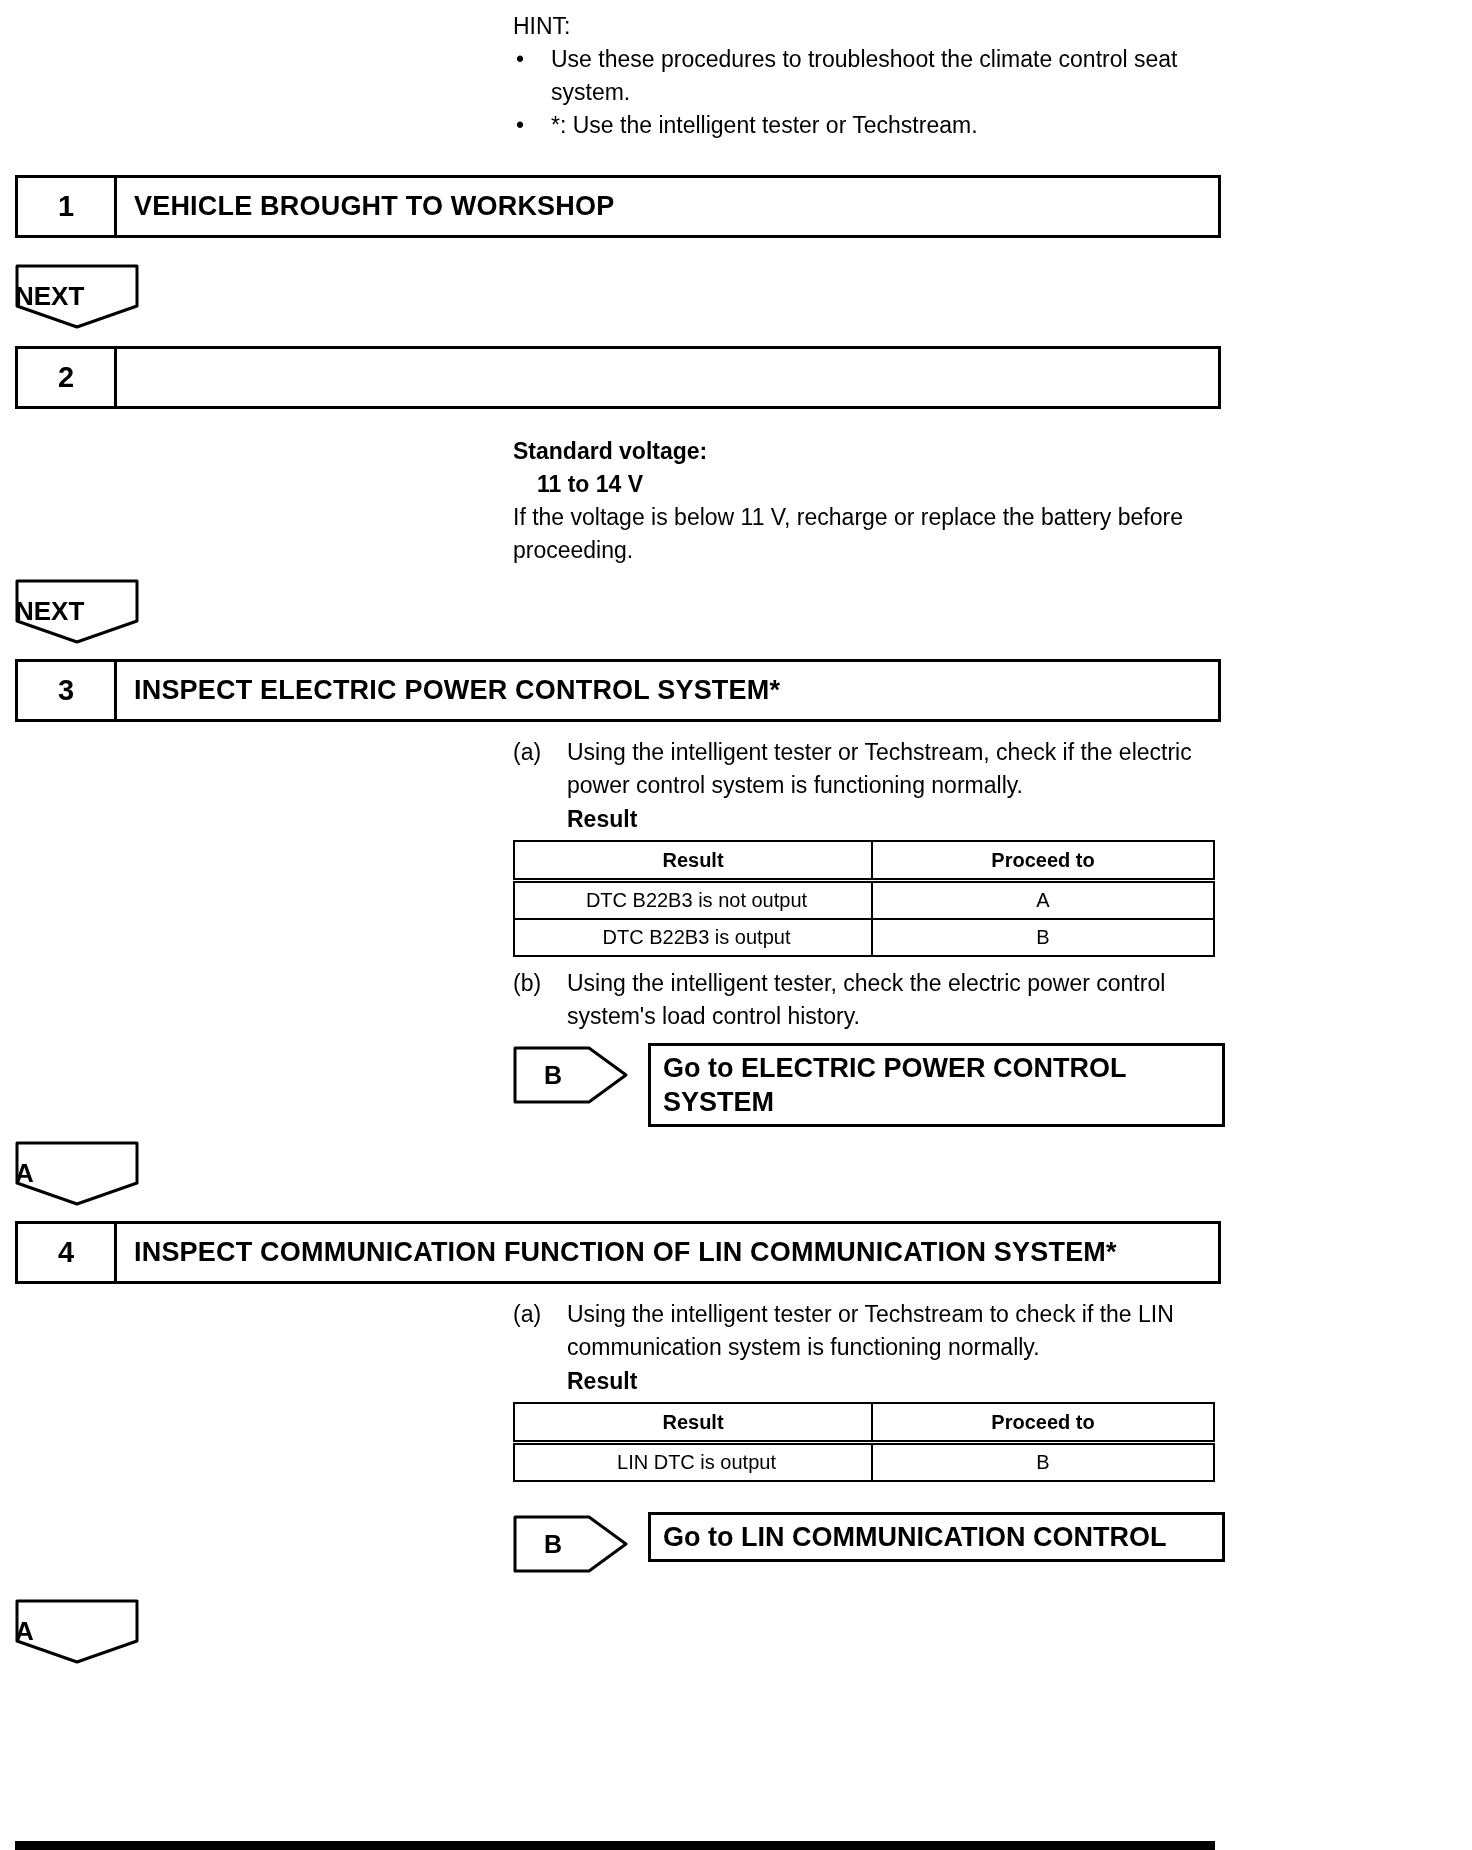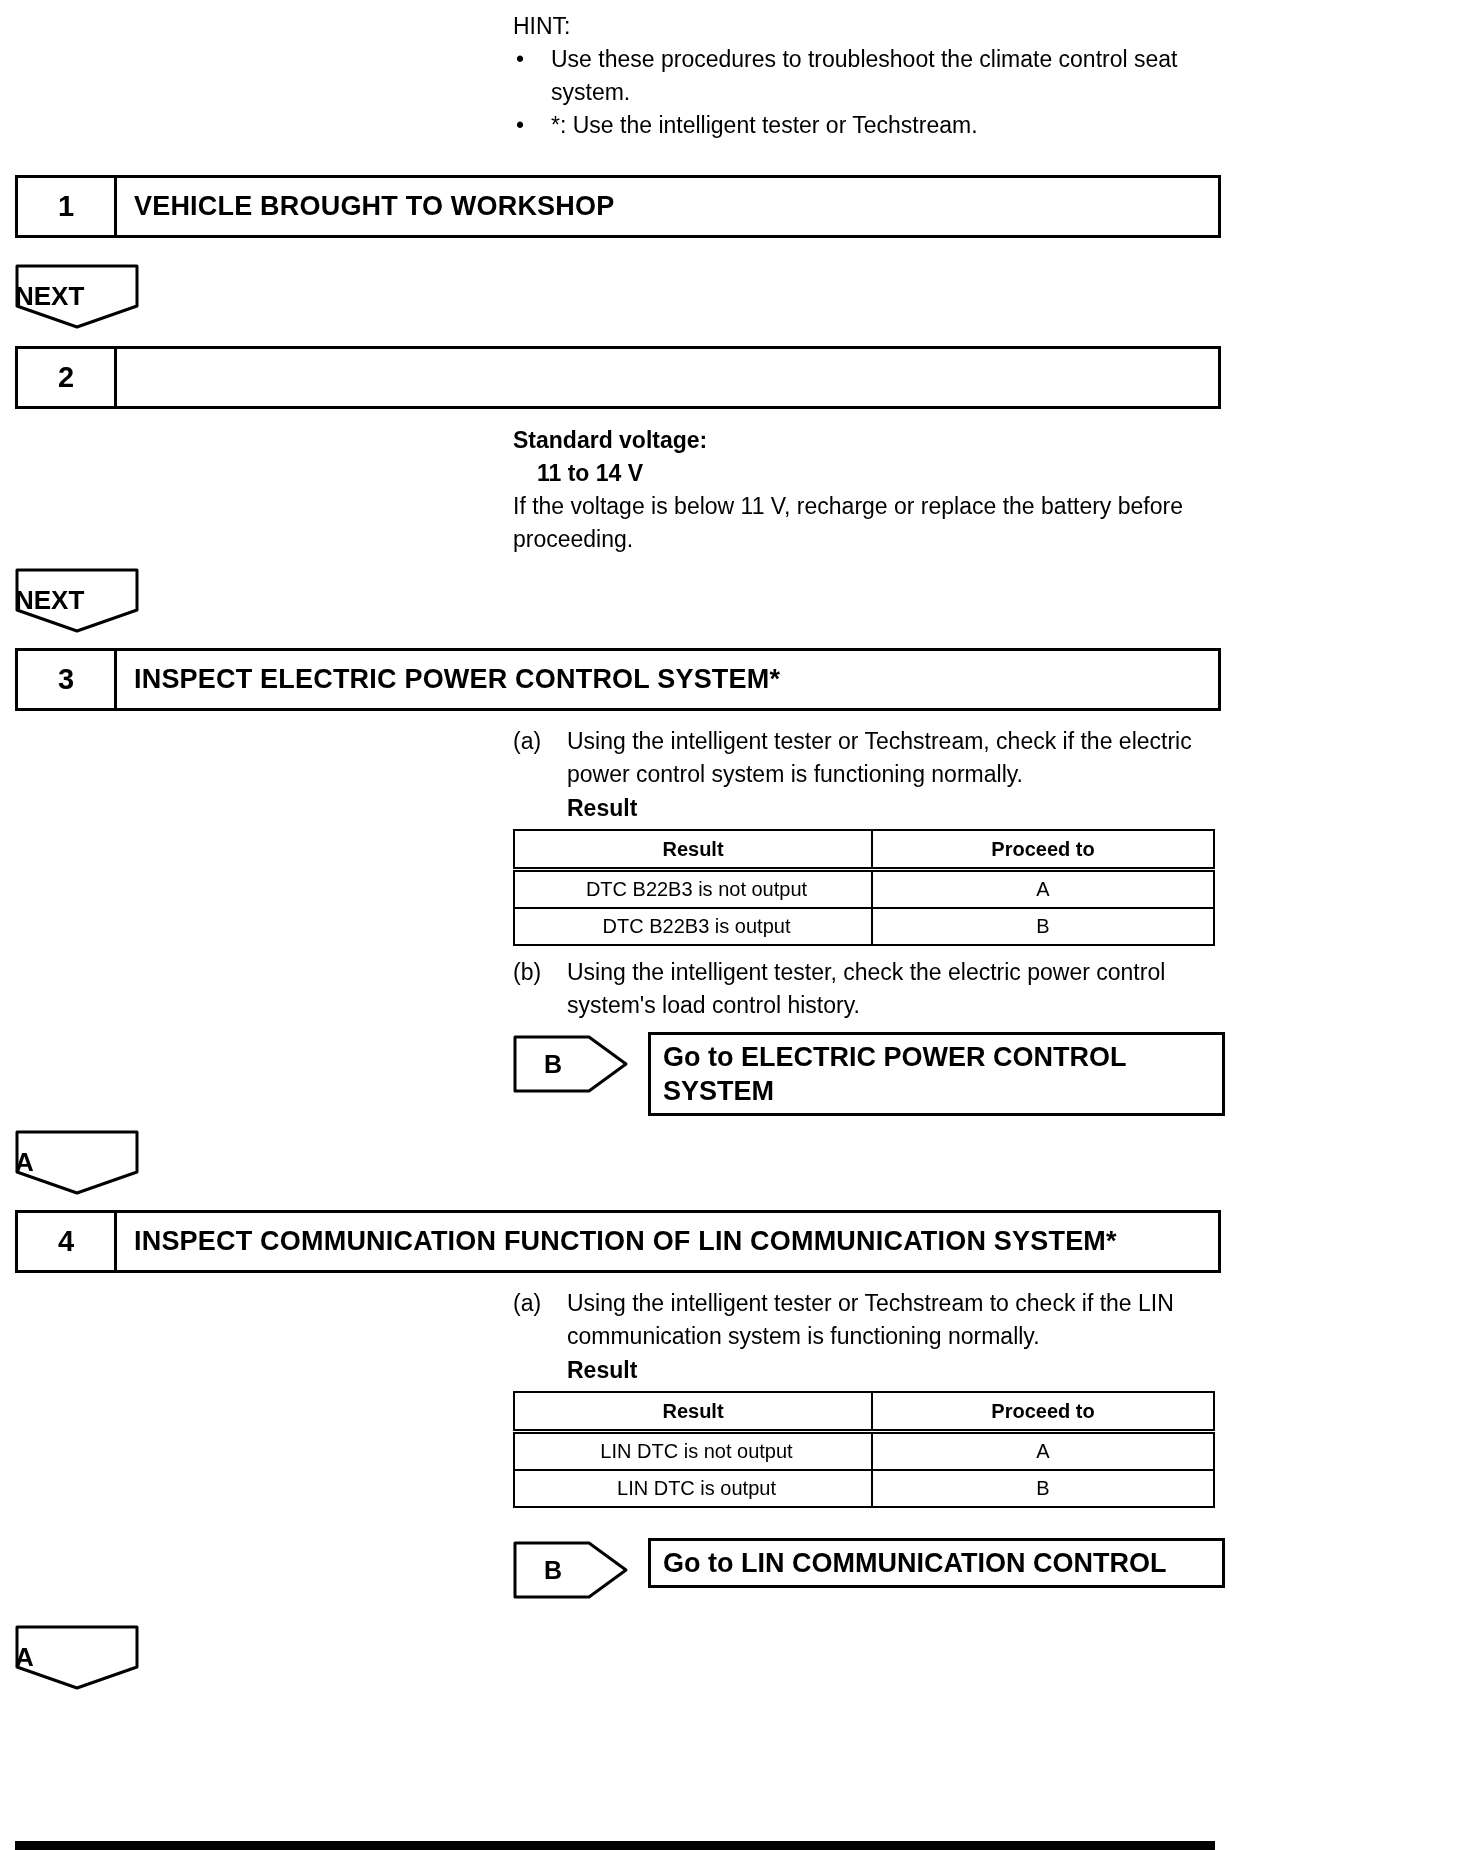--- a/index.html
+++ b/index.html
@@ -43,21 +43,21 @@
   
   .branch-row{display:flex;align-items:flex-start;margin-top:10px;}
   .branch-arrow{position:relative;width:116px;height:58px;flex:none;margin-top:3px;}
   .branch-arrow svg{position:absolute;left:0;top:0;display:block;}
   .branch-arrow .connector-label{position:absolute;left:0;top:0;width:80px;height:58px;display:flex;align-items:center;justify-content:center;font-weight:bold;font-size:25px;}
   .goto-box{margin-left:19px;width:567px;border:3px solid #000;padding:5px 12px;font-weight:bold;font-size:27px;line-height:34px;}
 
   .mt-step1{margin-top:33px;}
   .mt-next1{margin-top:26px;}
   .mt-step2{margin-top:16px;}
-  .mt-volt{margin-top:15px;}
+  .mt-volt{margin-top:26px;}
   .mt-next2{margin-top:12px;}
   .mt-step3{margin-top:14px;}
   .mt-content{margin-top:14px;}
   .mt-itemb{margin-top:10px;}
   .mt-a1{margin-top:14px;}
   .mt-step4{margin-top:14px;}
   .mt-branch2{margin-top:30px;}
   .mt-a2{margin-top:26px;}
 
   .bottom-bar{position:absolute;left:15px;bottom:0;width:1200px;height:9px;background:#000;}
@@ -176,24 +176,20 @@
 
     <table class="result-table">
       <thead>
         <tr>
           <th>Result</th>
           <th>Proceed to</th>
         </tr>
       </thead>
       <tbody>
         <tr>
-          <td class="col-result">LIN DTC is not output</td>
-          <td class="col-proceed">A</td>
-        </tr>
-        <tr>
           <td class="col-result">LIN DTC is output</td>
           <td class="col-proceed">B</td>
         </tr>
       </tbody>
     </table>
 
     <div class="branch-row mt-branch2">
       <div class="branch-arrow">
         <svg width="116" height="58" viewBox="0 0 116 58">
           <polygon points="2,2 76,2 113,29 76,56 2,56" fill="#ffffff" stroke="#000000" stroke-width="3" stroke-linejoin="round"></polygon>

